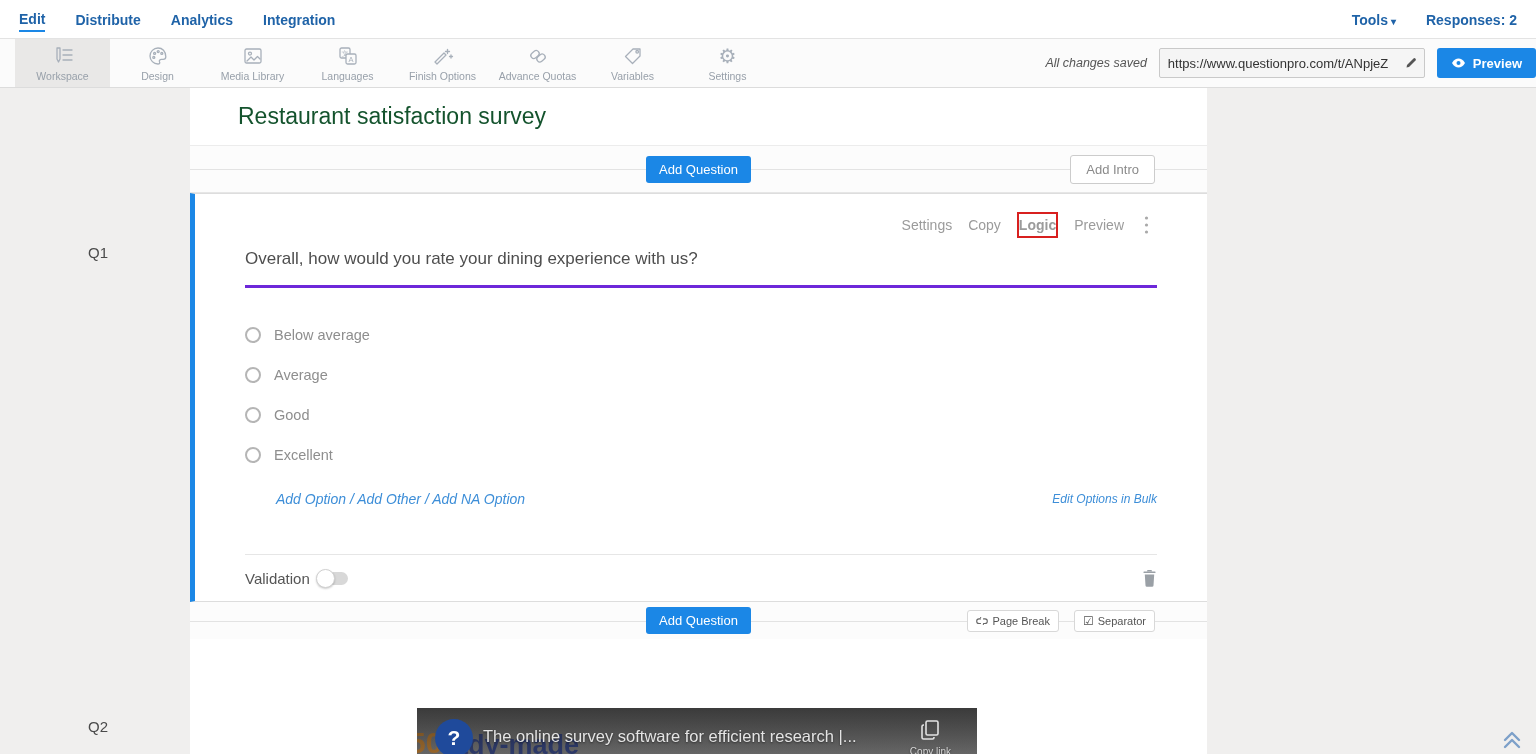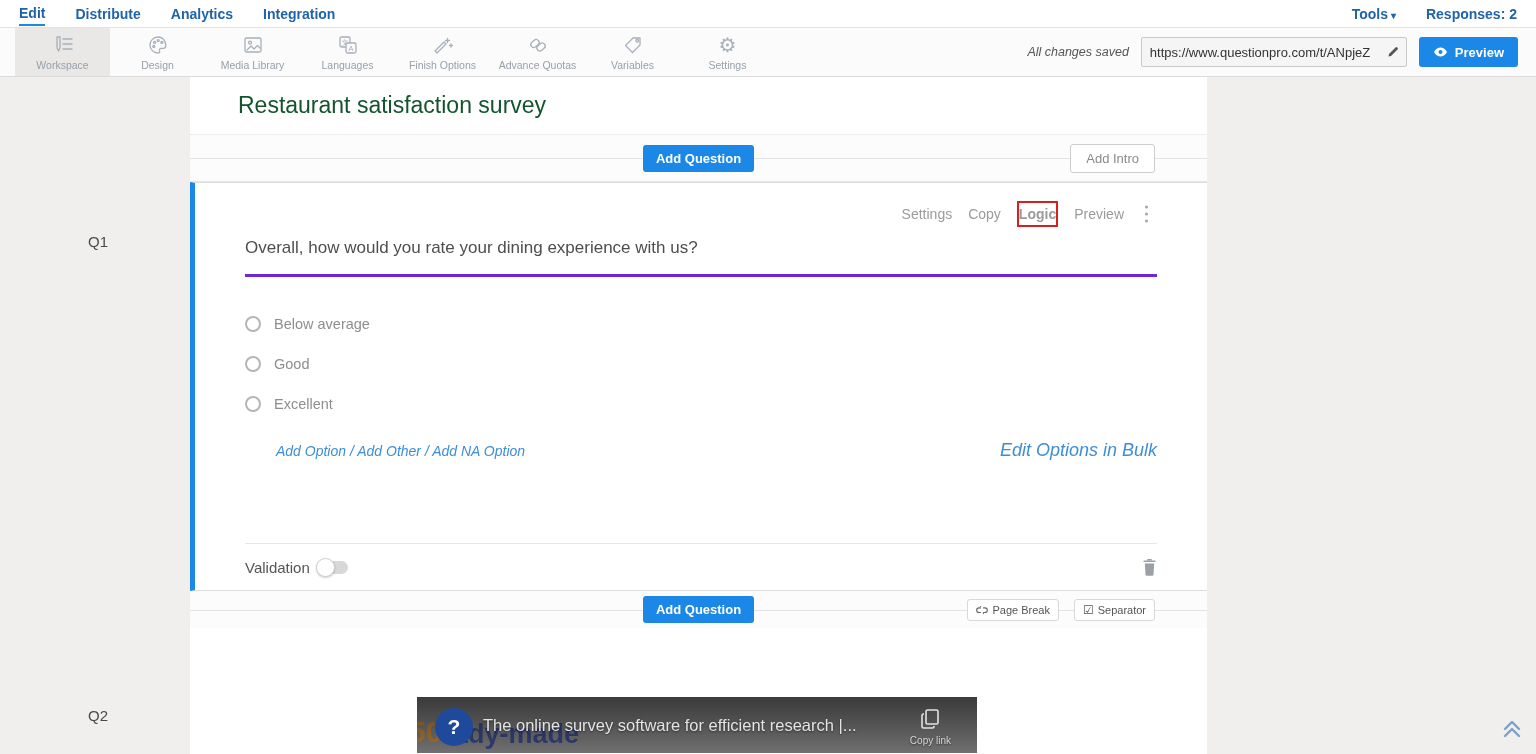--- a/index.html
+++ b/index.html
@@ -1,39 +1,39 @@
 <!DOCTYPE html>
 <html><head>
 <meta charset="utf-8">
 <style>
   * { margin:0; padding:0; box-sizing:border-box; }
   html,body { width:1536px; height:754px; overflow:hidden; background:#fff;
     font-family:"Liberation Sans", sans-serif; }
 
   
-  .topnav { height:28px; background:#fff; border-bottom:1px solid #e3e3e3;
+  .topnav { height:39px; background:#fff; border-bottom:1px solid #e3e3e3;
     display:flex; align-items:center; justify-content:space-between; padding:0 19px; }
   .topnav-left, .topnav-right { display:flex; align-items:center; gap:30px; }
   .nav-item { font-size:14px; color:#1f63a8; font-weight:600; cursor:pointer; padding:4px 0 3px; }
   .nav-item.active { border-bottom:2px solid #1b87e6; }
   .topnav-right .nav-item { font-weight:600; }
   .caret { font-size:10px; margin-left:3px; }
 
   
   .toolbar { height:49px; background:#fbfbfb; border-bottom:1px solid #dcdcdc;
     display:flex; align-items:stretch; padding-left:15px; }
   .tool-item { width:95px; display:flex; flex-direction:column; align-items:center;
     justify-content:center; gap:3px; cursor:pointer; }
   .tool-item.active { background:#e9e8e7; }
   .tool-icon { height:22px; display:flex; align-items:center; justify-content:center; color:#a8b0ba; }
   .tool-icon svg { stroke:#a8b0ba; fill:none; stroke-width:1.3; stroke-linecap:round; stroke-linejoin:round; }
   .tool-label { font-size:10.5px; color:#98a0aa; white-space:nowrap; }
   .gear-glyph { font-size:20px; line-height:20px; color:#a8b0ba; }
 
-  .toolbar-right { margin-left:auto; display:flex; align-items:center; gap:12px; padding-right:18px; }
+  .toolbar-right { margin-left:auto; display:flex; align-items:center; gap:12px; }
   .saved-status { font-size:12.5px; font-style:italic; color:#555; }
   .url-box { width:266px; height:30px; background:#f5f5f5; border:1px solid #c9c9c9; border-radius:2px;
     display:flex; align-items:center; overflow:hidden; }
   .url-input { flex:1; border:none; background:transparent; font-size:13px; color:#333;
     padding:0 4px 0 8px; outline:none; font-family:"Liberation Sans", sans-serif; white-space:nowrap; }
   .url-edit { width:26px; display:flex; align-items:center; justify-content:center; cursor:pointer; }
   .preview-btn { height:30px; background:#1b87e6; color:#fff; border:none; border-radius:3px;
     font-size:13px; font-weight:700; padding:0 14px; display:flex; align-items:center; gap:7px; cursor:pointer; }
 
   
@@ -49,21 +49,21 @@
   
   .title-section { height:58px; display:flex; align-items:center; padding-left:48px; border-bottom:1px solid #ececec; }
   .survey-title { font-size:23px; color:#14532d; font-weight:400; cursor:text; }
 
   
   .band { position:relative; display:flex; align-items:center; justify-content:center; }
   .band-1 { height:47px; border-bottom:1px solid #e6e6e6; background:#fcfcfc; }
   .band-2 { height:37px; background:#fcfcfc; }
   .band-line { position:absolute; left:0; right:0; top:50%; height:1px; background:#e3e3e3; }
   .add-question-btn { position:relative; background:#1b87e6; color:#fff; border:none; border-radius:3px;
-    font-size:13px; font-weight:700; padding:6px 13px; cursor:pointer; }
+    font-size:13px; font-weight:400; padding:6px 13px; cursor:pointer; }
   .add-intro-btn { position:absolute; right:52px; background:#fff; border:1px solid #ccc; border-radius:3px;
     color:#8a8a8a; font-size:13px; padding:6px 15px; cursor:pointer; }
   .band-right { position:absolute; right:52px; display:flex; gap:15px; }
   .mini-btn { background:#fff; border:1px solid #d8d8d8; border-radius:3px; color:#555;
     font-size:11px; padding:3px 8px; display:flex; align-items:center; gap:4px; cursor:pointer; }
   .sep-glyph { font-size:12px; color:#555; }
 
   
   .q-card { height:409px; background:#fff; border-top:1px solid #ddd; border-bottom:1px solid #ddd;
     border-left:5px solid #1b87e6; padding:0 50px 0 50px; position:relative; }
@@ -76,21 +76,21 @@
     border-bottom:3px solid #6d28d9; cursor:text; }
 
   .options { margin-top:27px; }
   .option-row { display:flex; align-items:center; height:40px; gap:13px; }
   .radio { width:16px; height:16px; border:2px solid #b5b5b5; border-radius:50%; background:#fff; cursor:pointer; flex:0 0 auto; }
   .option-label { font-size:14.5px; color:#8e8e8e; cursor:text; }
 
   .links-row { display:flex; align-items:center; justify-content:space-between; margin-top:16px;font-style:italic; }
   .add-links { font-size:14px; color:#3d8ed8; padding-left:31px; }
   .add-links a { color:#3d8ed8; text-decoration:none; cursor:pointer; }
-  .bulk-link { font-size:18px; color:#3d8ed8; cursor:pointer; }
+  .bulk-link { font-size:12px; color:#3d8ed8; cursor:pointer; }
 
   .validation-row { position:absolute; left:50px; right:50px; bottom:0; height:47px; border-top:1px solid #e6e6e6;
     display:flex; align-items:center; justify-content:space-between; }
   .validation-left { display:flex; align-items:center; gap:8px; }
   .validation-label { font-size:15px; color:#555; }
   .toggle { position:relative; width:30px; height:13px; background:#d8d8d8; border-radius:7px; cursor:pointer; }
   .toggle-knob { position:absolute; left:-2px; top:-3px; width:19px; height:19px; background:#fff;
     border:1px solid #d0d0d0; border-radius:50%; box-shadow:0 1px 2px rgba(0,0,0,0.2); }
   .trash { cursor:pointer; display:flex; }
 
@@ -267,20 +267,24 @@
             </svg>
         </span>
       </div>
 
       <div class="q-text">Overall, how would you rate your dining experience with us?</div>
 
       <div class="options">
         <div class="option-row">
           <span class="radio"></span>
           <span class="option-label">Below average</span>
+        </div>
+        <div class="option-row">
+          <span class="radio"></span>
+          <span class="option-label">Average</span>
         </div>
         <div class="option-row">
           <span class="radio"></span>
           <span class="option-label">Good</span>
         </div>
         <div class="option-row">
           <span class="radio"></span>
           <span class="option-label">Excellent</span>
         </div>
       </div>

